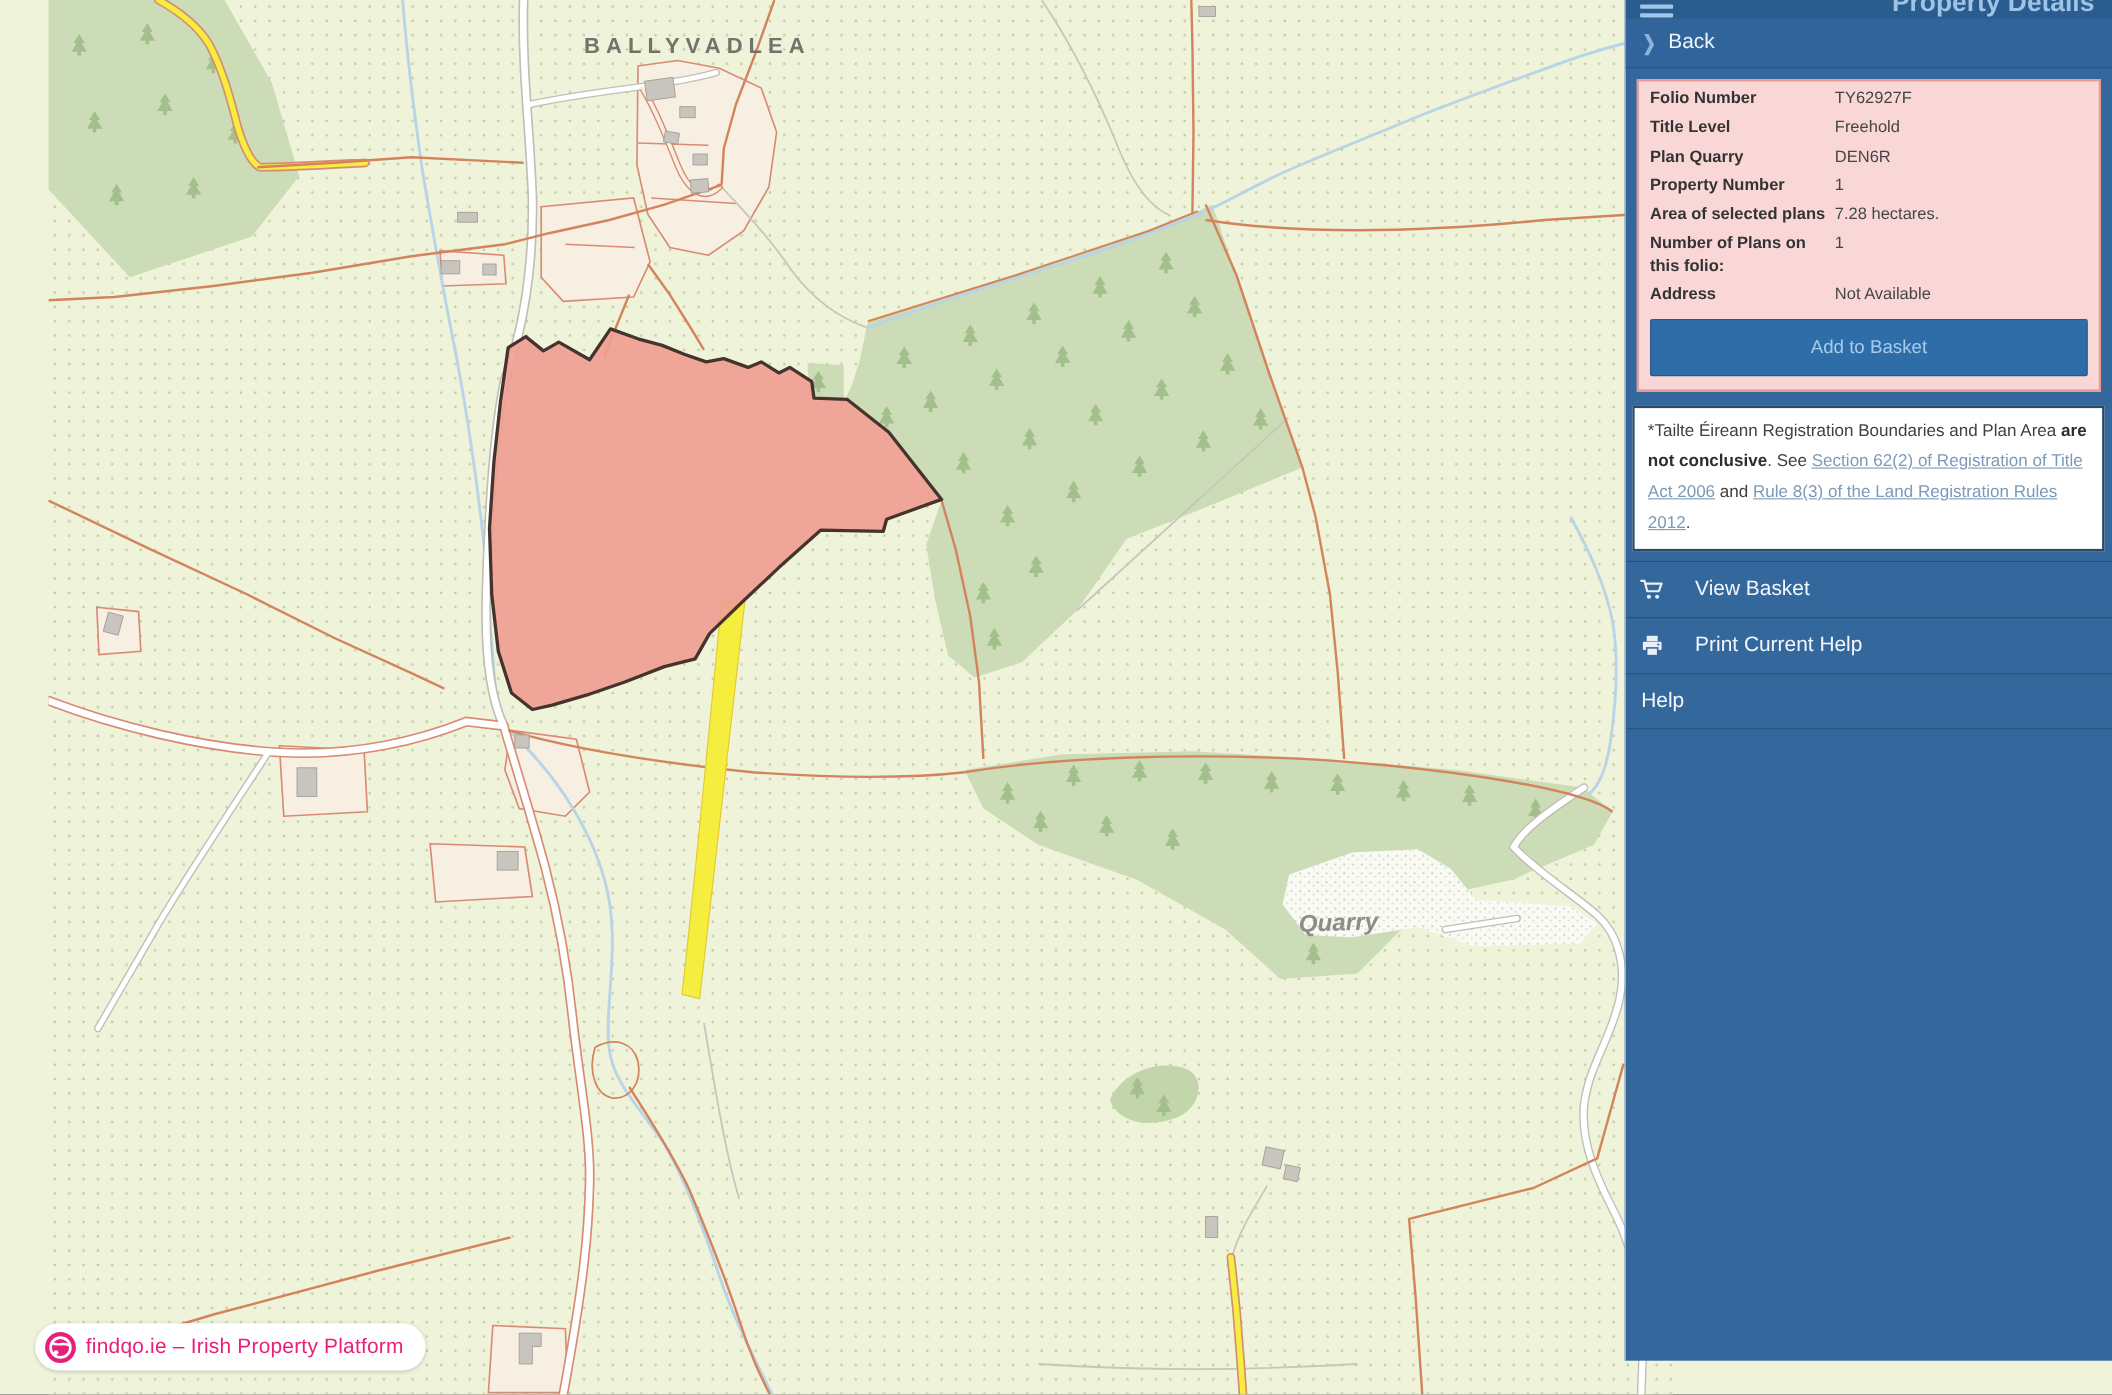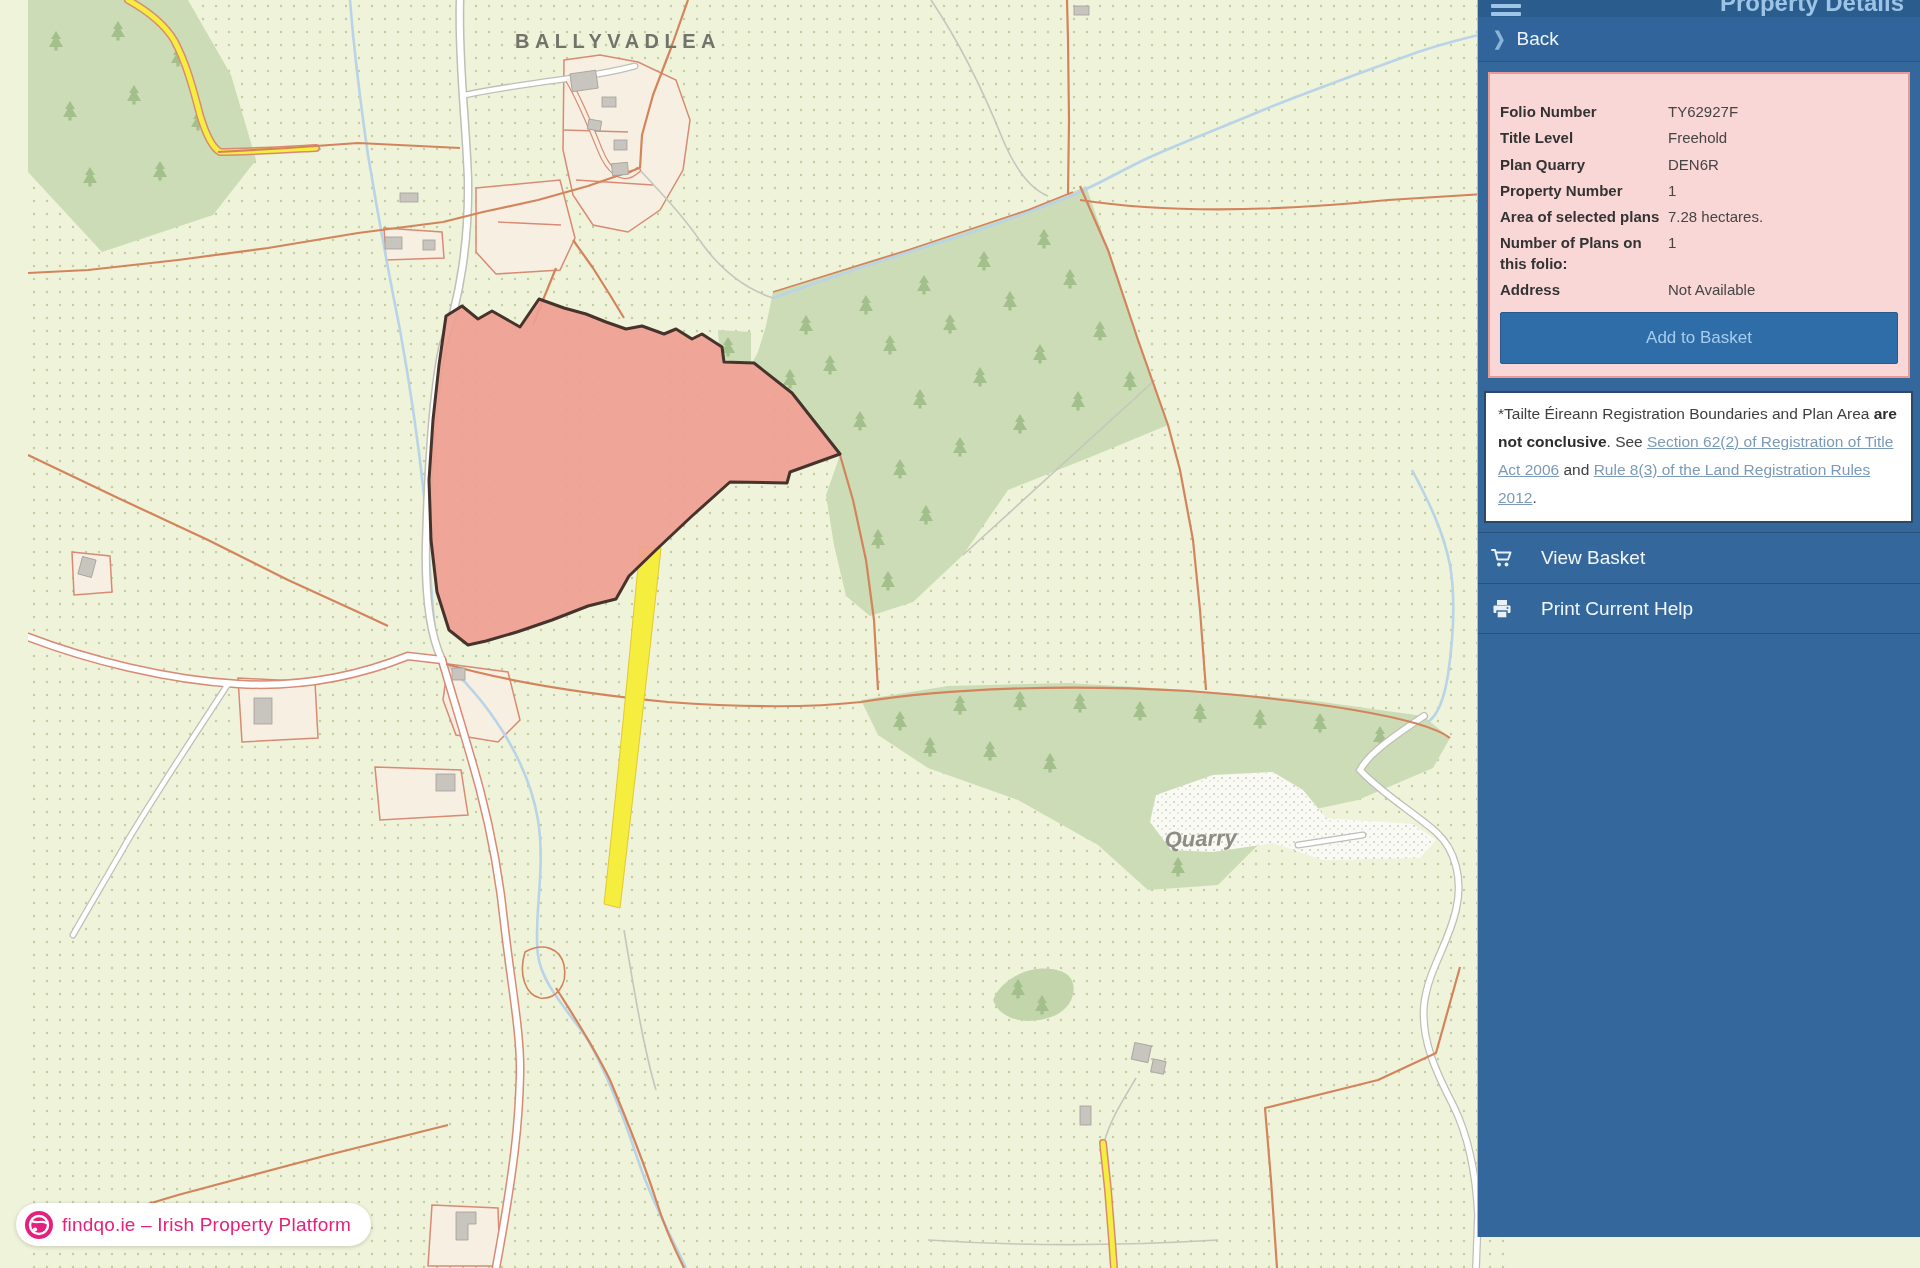--- a/index.html
+++ b/index.html
@@ -1,39 +1,39 @@
 <!DOCTYPE html>
 <html><head>
 <meta charset="utf-8">
 <style>
   html,body{margin:0;padding:0;background:#222;}
   *{box-sizing:border-box;font-family:"Liberation Sans",sans-serif;}
   .app{position:relative;width:1920px;height:1268px;overflow:hidden;background:#eef3da;}
 
   
-  .map-area{position:absolute;left:0;top:0;width:1477px;height:1268px;cursor:grab;padding-left:28px;}
+  .map-area{position:absolute;left:16px;top:0;width:1477px;height:1268px;cursor:grab;padding-left:28px;}
   .map-area svg{display:block;}
   .watermark{position:absolute;left:16px;bottom:22px;height:43px;background:#fff;border-radius:22px;
     display:flex;align-items:center;gap:9px;padding:0 20px 0 9px;box-shadow:0 1px 4px rgba(0,0,0,.18);}
   .watermark .globe{width:28px;height:28px;border-radius:50%;background:#e5207c;position:relative;flex:0 0 auto;}
   .watermark .globe svg{position:absolute;left:0;top:0;}
   .watermark .wm-text{font-size:19px;color:#e52179;font-weight:500;letter-spacing:.2px;white-space:nowrap;}
 
   
   .panel{position:absolute;left:1477px;top:0;width:443px;height:1237px;background:#34689c;border-left:1px solid #a8bdd2;}
   .panel-header{height:17px;background:#2b5c8e;position:relative;overflow:hidden;}
   .hamburger{position:absolute;left:13px;top:4px;width:30px;}
   .hamburger span{display:block;height:4px;background:#9fc6e8;border-radius:1px;margin-bottom:4px;}
   .panel-title{position:absolute;right:16px;top:-11px;font-size:24px;font-weight:700;color:#9dc4e6;white-space:nowrap;}
   .back-row{height:45px;background:#30649a;border-bottom:1px solid #2a577f;display:flex;align-items:center;
     padding-left:15px;gap:11px;cursor:pointer;}
   .back-chevron{color:#8ab4da;font-size:15px;font-weight:700;transform:scaleY(1.25);}
   .back-label{color:#eef4fb;font-size:19px;}
 
-  .details-box{margin:10px;background:#f9d7d6;border:2px solid #e89a94;padding:28px 10px 12px 10px;}
+  .details-box{margin:10px;background:#f9d7d6;border:2px solid #e89a94;padding:6px 10px 12px 10px;}
   .detail-row{display:flex;margin-bottom:6px;}
   .detail-label{width:168px;flex:0 0 auto;font-weight:700;color:#333;font-size:15px;line-height:1.35;}
   .detail-value{color:#454545;font-size:15px;line-height:1.35;}
   .btn-row{display:flex;margin-top:12px;}
   .pbtn{flex:1;height:52px;background:#2f6da8;border:1px solid #27598b;color:#a6cdee;font-size:17px;
     display:flex;align-items:center;justify-content:center;cursor:pointer;border-radius:2px;}
 
   .disclaimer{margin:13px 7px 0 6px;background:#fff;border:2px solid #2c4a66;padding:7px 12px 9px 12px;
     font-size:15.5px;line-height:28px;color:#404040;}
   .disclaimer .seg-bold{font-weight:700;color:#2e2e2e;}
@@ -327,16 +327,19 @@
         <span class="mi">
           <svg width="20" height="20" viewBox="0 0 20 20">
             <rect x="5" y="1" width="10" height="5" fill="#e9eff6"></rect>
             <rect x="1.5" y="6.5" width="17" height="7.5" rx="1" fill="#e9eff6"></rect>
             <rect x="5" y="12" width="10" height="7" fill="#e9eff6" stroke="#34689c" stroke-width="1.4"></rect>
             <circle cx="15.5" cy="9" r="1" fill="#34689c"></circle>
           </svg>
         </span>
         <span class="menu-label">Print Current Help</span>
       </div>
+      <div class="menu-row no-icon">
+        <span class="menu-label">Help</span>
+      </div>
     </div>
 
   </div>
 </div>
 
 </body></html>

